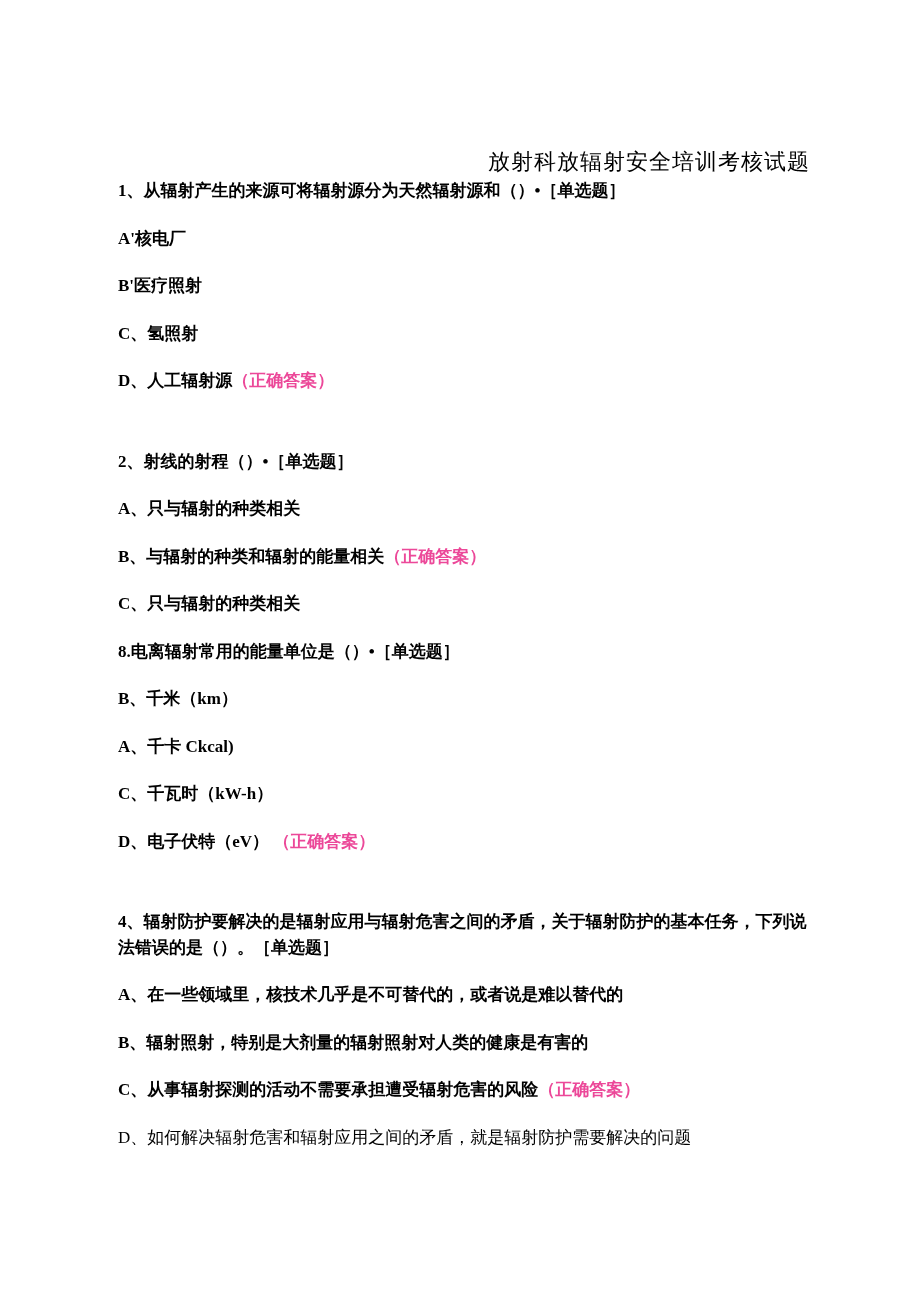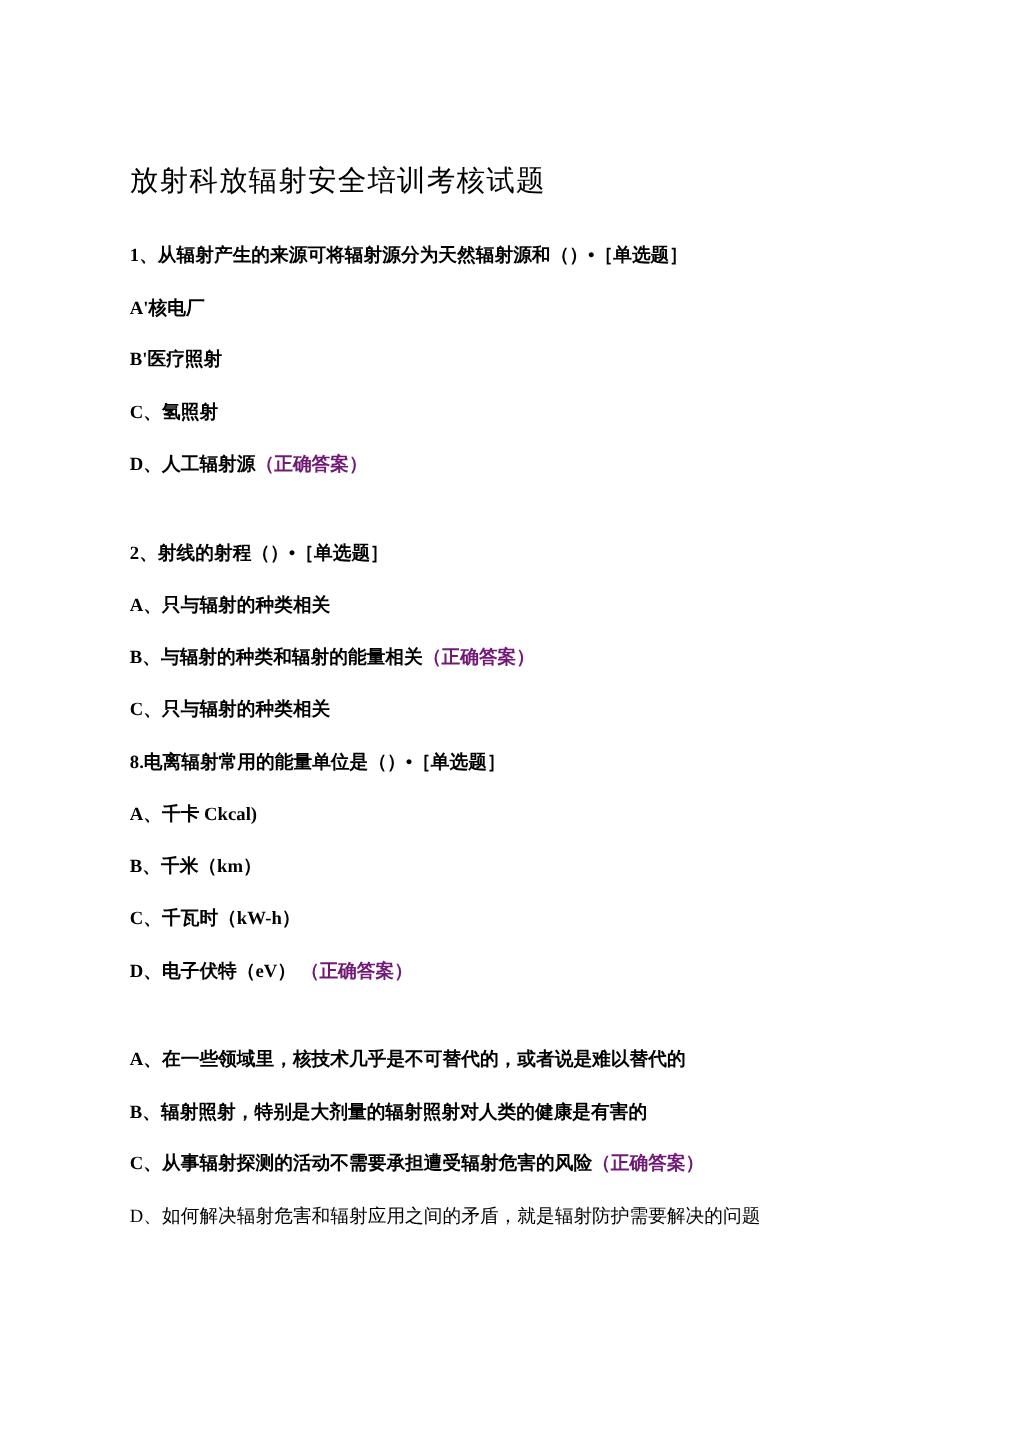--- a/index.html
+++ b/index.html
@@ -11,38 +11,37 @@
       color: #000;
       font-size: 17px;
       line-height: 1.5;
     }
     .page {
       width: 920px;
       box-sizing: border-box;
       padding: 145px 110px 100px 118px;
     }
     .title {
-      text-align: left;
-      font-size: 26px;
+      text-align: right;
+      font-size: 22px;
       font-weight: normal;
-      margin-bottom: 35px;
       letter-spacing: 1px;
     }
     .line {
       margin-bottom: 22px;
       font-weight: bold;
     }
     .line-tight {
       margin-bottom: 20px;
     }
     .block-gap {
       margin-bottom: 55px;
     }
     .correct {
-      color: #701a75;
+      color: #ec4899;
     }
   </style>
 </head>
 <body>
 
 <div class="page">
 
   <div class="title">放射科放辐射安全培训考核试题</div>
 
   <div class="line">1、从辐射产生的来源可将辐射源分为天然辐射源和（）•［单选题］</div>
@@ -54,27 +53,28 @@
   </div>
 
   <div class="line">2、射线的射程（）•［单选题］</div>
   <div class="line">A、只与辐射的种类相关</div>
   <div class="line">
     <span>B、与辐射的种类和辐射的能量相关</span><span class="correct">（正确答案）</span>
   </div>
   <div class="line">C、只与辐射的种类相关</div>
 
   <div class="line">8.电离辐射常用的能量单位是（）•［单选题］</div>
+  <div class="line">B、千米（km）</div>
   <div class="line">A、千卡 Ckcal)</div>
-  <div class="line">B、千米（km）</div>
   <div class="line">C、千瓦时（kW-h）</div>
   <div class="line block-gap">
     <span>D、电子伏特（eV）</span> <span class="correct">（正确答案）</span>
   </div>
 
+  <div class="line">4、辐射防护要解决的是辐射应用与辐射危害之间的矛盾，关于辐射防护的基本任务，下列说法错误的是（）。［单选题］</div>
   <div class="line">A、在一些领域里，核技术几乎是不可替代的，或者说是难以替代的</div>
   <div class="line">B、辐射照射，特别是大剂量的辐射照射对人类的健康是有害的</div>
   <div class="line">
     <span>C、从事辐射探测的活动不需要承担遭受辐射危害的风险</span><span class="correct">（正确答案）</span>
   </div>
   <div class="line-tight">D、如何解决辐射危害和辐射应用之间的矛盾，就是辐射防护需要解决的问题</div>
 
 
 </div>
 

